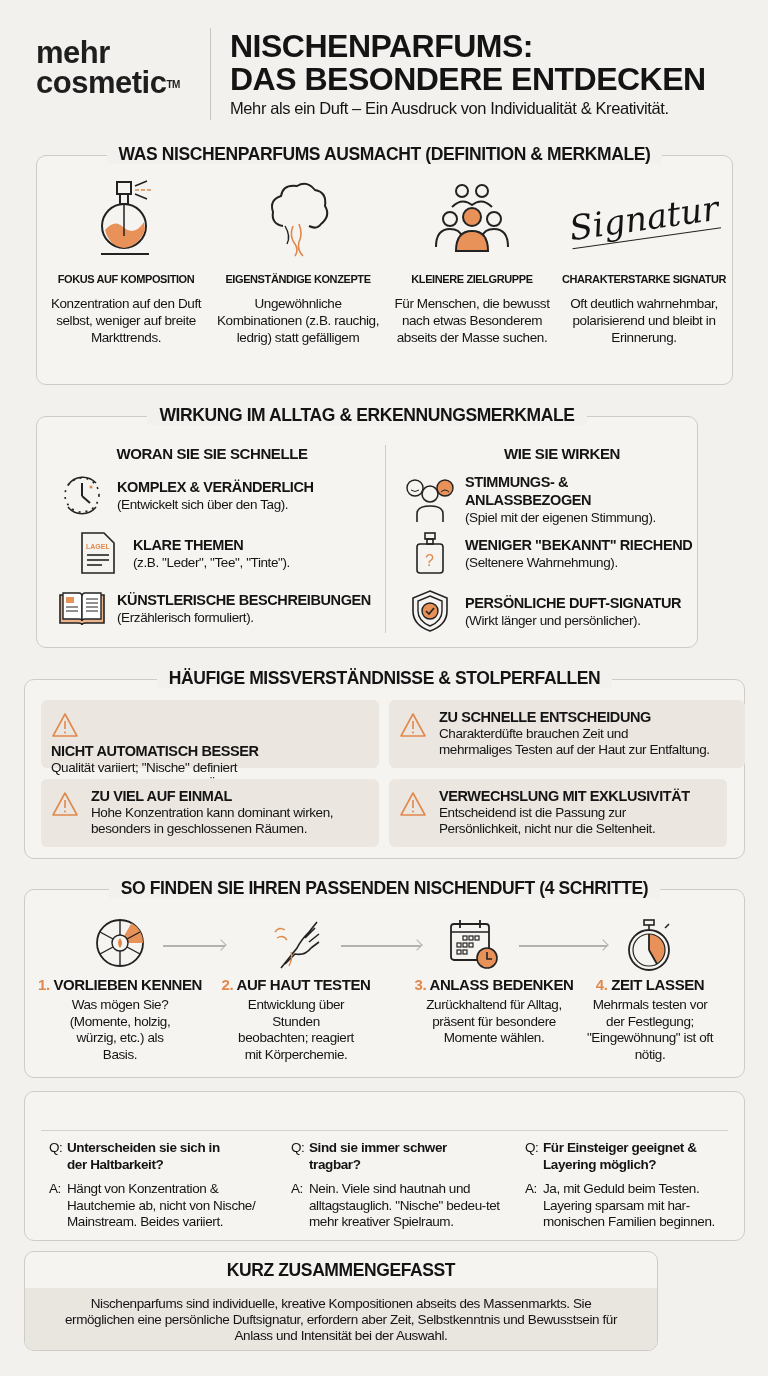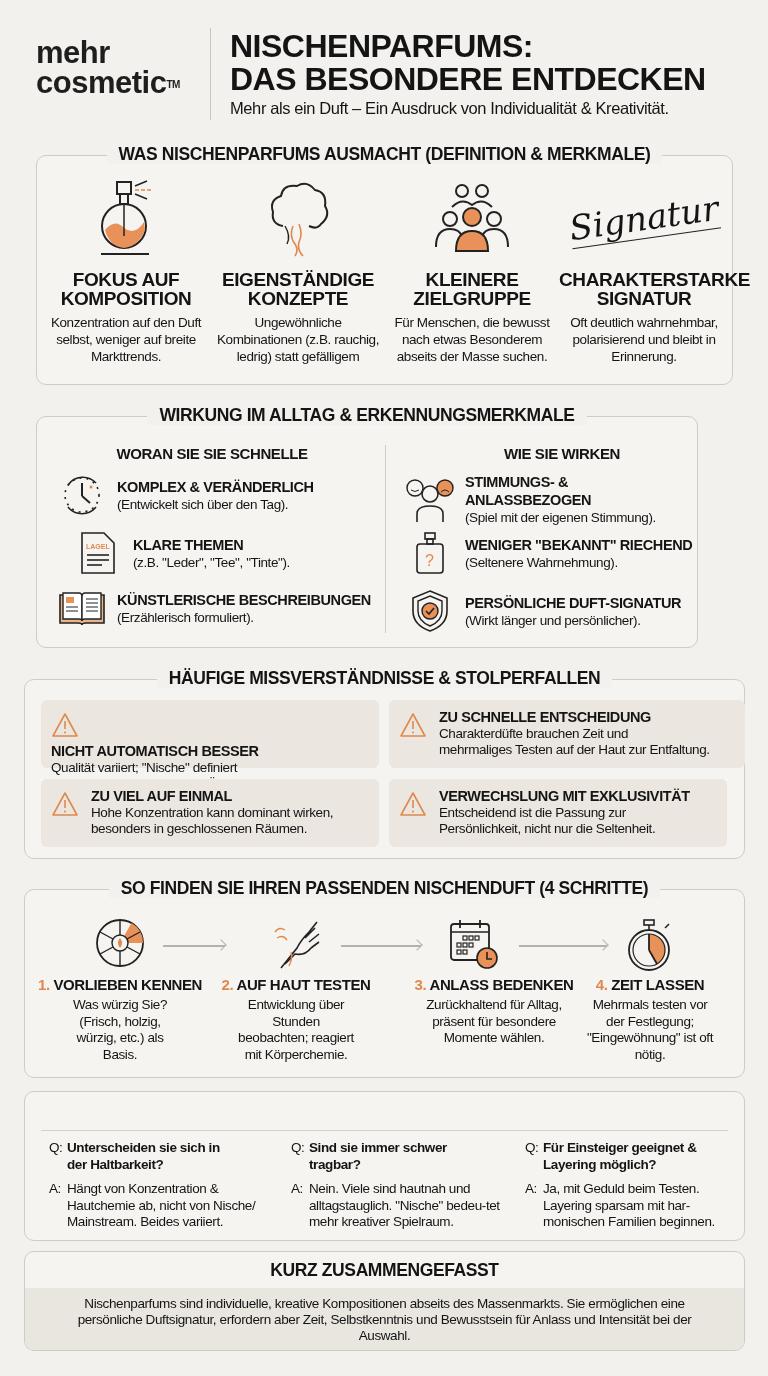--- a/index.html
+++ b/index.html
@@ -30,21 +30,21 @@
     position: absolute; top: -12px; left: 0; right: 0; text-align: center;
   }
   .sec-title span {
     background: #f3f1ee; padding: 0 12px; font-weight: bold; font-size: 17.5px; letter-spacing: -0.4px;
   }
 
   
   .s1 { left: 36px; top: 155px; width: 697px; height: 230px; }
   .feat { position: absolute; top: 22px; width: 170px; text-align: center; }
   .feat .icon { height: 80px; display: flex; align-items: center; justify-content: center; }
-  .feat h3 { margin-top: 12px; font-size: 19px; line-height: 19px; font-weight: bold; letter-spacing: -0.4px; }
+  .feat h3 { margin-top: 12px; font-size: 11px; line-height: 19px; font-weight: bold; letter-spacing: -0.4px; }
   .feat p { margin-top: 6px; font-size: 13.5px; line-height: 17px; letter-spacing: -0.4px; }
 
   
   .s2 { left: 36px; top: 416px; width: 662px; height: 232px; }
   .colhead { position: absolute; top: 28px; font-size: 15px; font-weight: bold; letter-spacing: -0.4px; text-align: center; }
   .col-div { position: absolute; left: 348px; top: 28px; width: 1px; height: 188px; background: #cfccc7; }
   .row { position: absolute; display: flex; align-items: center; }
   .row .ic { width: 50px; display: flex; justify-content: center; }
   .row .txt { margin-left: 10px; }
   .row .txt b { display: block; font-size: 14.5px; letter-spacing: -0.4px; line-height: 18px; }
@@ -72,21 +72,21 @@
   .faq-title { position: absolute; top: 10px; left: 0; right: 0; text-align: center; font-size: 17.5px; font-weight: bold; letter-spacing: -0.4px; }
   .faq-line { position: absolute; left: 16px; right: 16px; top: 38px; height: 1px; background: #d4d1cc; }
   .faq { position: absolute; top: 48px; width: 220px; }
   .qa { display: flex; font-size: 13.5px; line-height: 16.5px; letter-spacing: -0.4px; }
   .qa .pfx { width: 18px; flex: none; }
   .qa.q { font-weight: bold; }
   .qa.q .pfx { font-weight: normal; }
   .qa.a { margin-top: 8px; }
 
   
-  .s6 { left: 24px; top: 1251px; width: 721px; height: 100px; overflow: hidden; }
+  .s6 { left: 24px; top: 1251px; width: 634px; height: 100px; overflow: hidden; }
   .sum-title { position: absolute; top: 8px; left: 0; right: 0; text-align: center; font-size: 17.5px; font-weight: bold; letter-spacing: -0.4px; }
   .sum-body { position: absolute; left: 0; right: 0; top: 36px; bottom: 0; background: #e9e5df; text-align: center; padding: 8px 30px; font-size: 13.5px; line-height: 16px; letter-spacing: -0.4px; }
 </style>
 </head>
 <body>
 
 <div class="header">
   <div class="logo">
     <div>mehr</div>
     <div><span>cosmetic</span><sup>TM</sup></div>
@@ -372,21 +372,21 @@
         <circle cx="24" cy="32" r="20" fill="none" stroke="#222" stroke-width="1.8"></circle>
         <path d="M24 32 L24 16 A16 16 0 0 1 32 46Z" fill="#e8925a"></path>
         <circle cx="24" cy="32" r="16" fill="none" stroke="#222" stroke-width="1.2"></circle>
         <line x1="24" y1="16" x2="24" y2="32" stroke="#222" stroke-width="1.8"></line>
         <line x1="24" y1="32" x2="32" y2="46" stroke="#222" stroke-width="1.8"></line>
       </svg>
   </div>
 
   <div class="step" style="left:10px;">
     <h3><span class="num">1.</span> <span>VORLIEBEN KENNEN</span></h3>
-    <p style="padding:0 24px;">Was würzig Sie? (Frisch, holzig, würzig, etc.) als Basis.</p>
+    <p style="padding:0 24px;">Was mögen Sie? (Momente, holzig, würzig, etc.) als Basis.</p>
   </div>
   <div class="step" style="left:186px;">
     <h3><span class="num">2.</span> <span>AUF HAUT TESTEN</span></h3>
     <p style="padding:0 26px;">Entwicklung über Stunden beobachten; reagiert mit Körperchemie.</p>
   </div>
   <div class="step" style="left:384px;">
     <h3><span class="num">3.</span> <span>ANLASS BEDENKEN</span></h3>
     <p>Zurückhaltend für Alltag, präsent für besondere Momente wählen.</p>
   </div>
   <div class="step" style="left:540px;">

